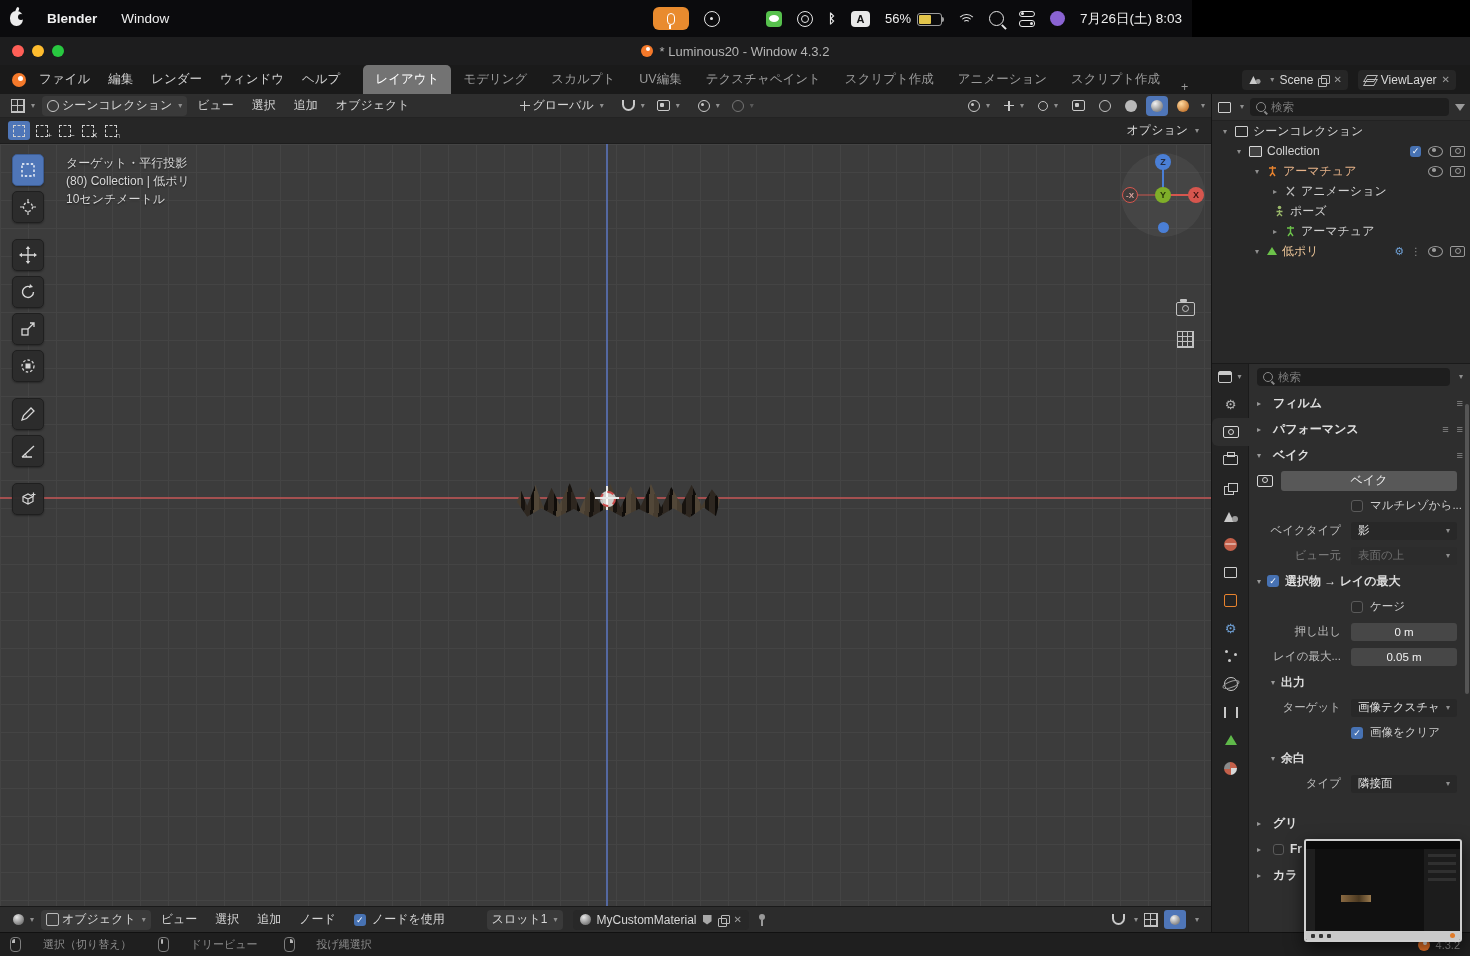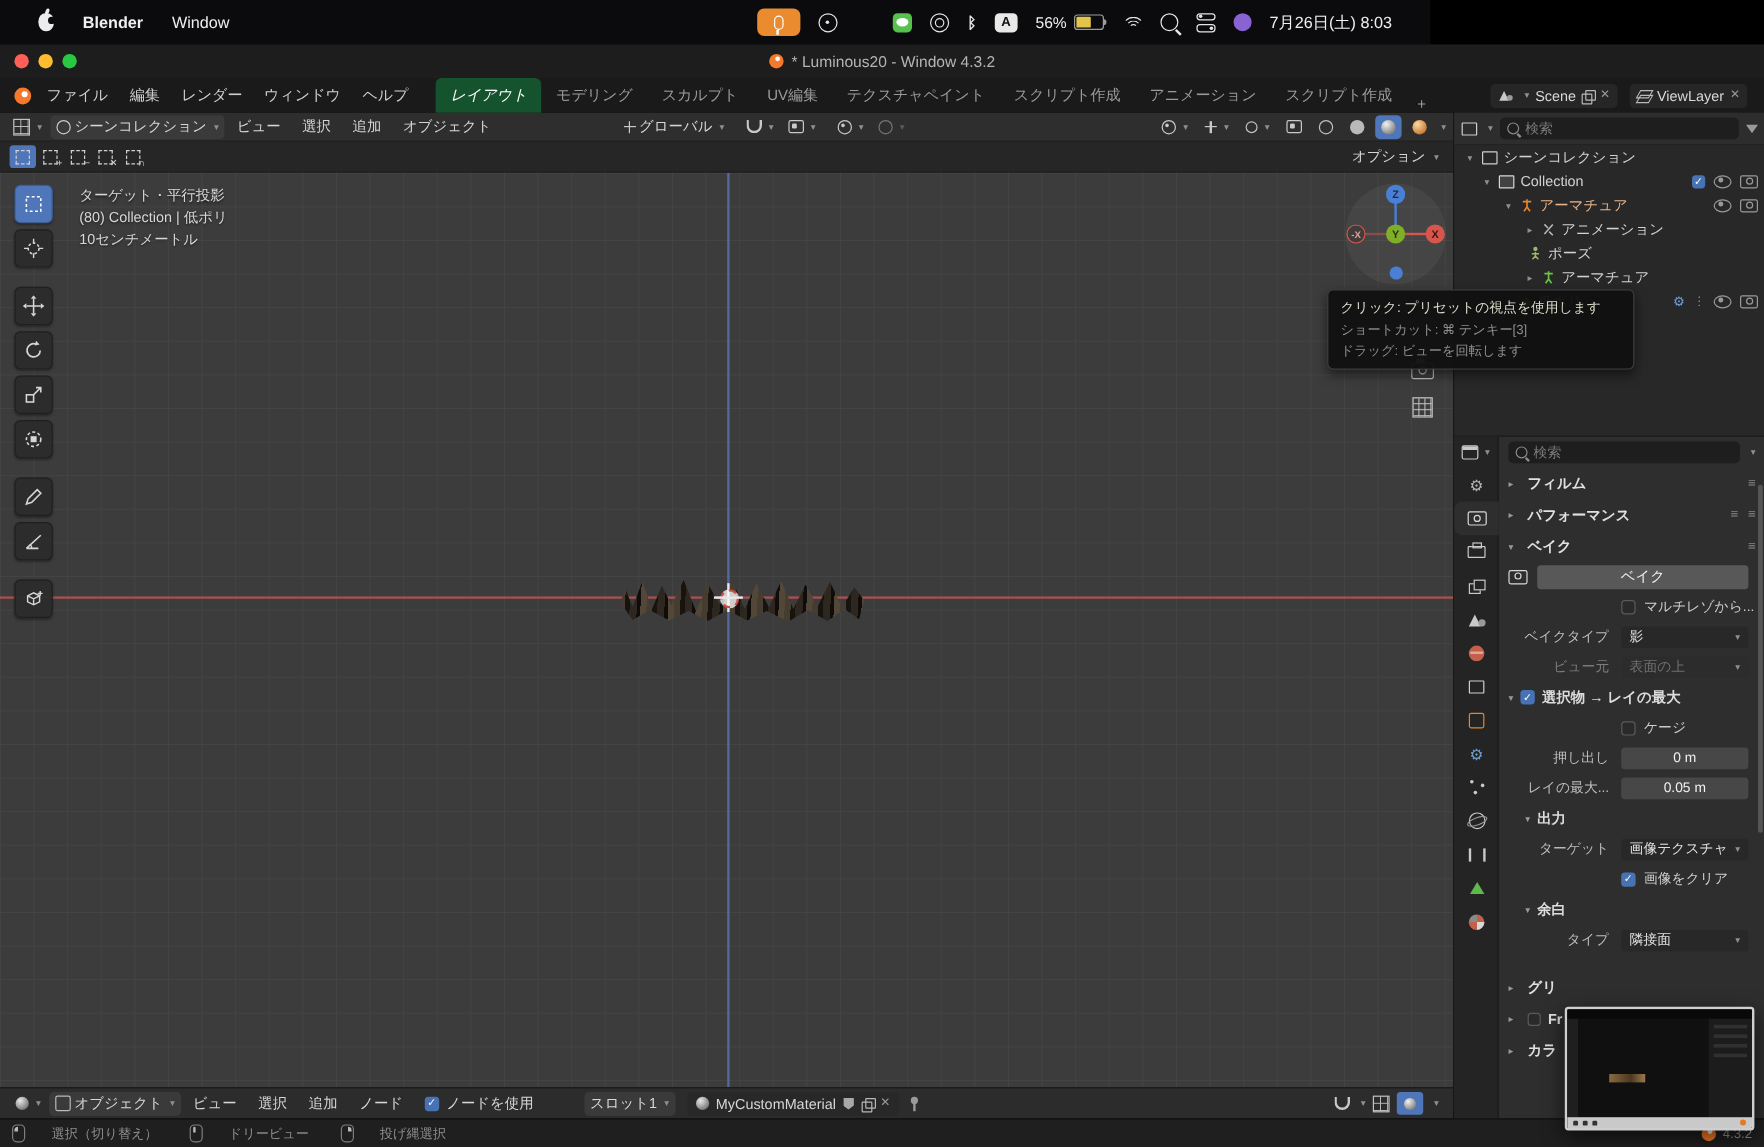--- a/index.html
+++ b/index.html
@@ -4,41 +4,41 @@
 <style>
   html,body{margin:0;padding:0;background:#000;}
   .screen{position:relative;width:1470px;height:956px;overflow:hidden;background:#000;
     font-family:"Liberation Sans","DejaVu Sans",sans-serif;color:#ddd;
     -webkit-font-smoothing:antialiased;}
   .f{display:flex;align-items:center;}
   .nowrap{white-space:nowrap;overflow:hidden;}
 
   
   .menubar{position:absolute;left:0;top:0;width:1192px;height:37px;background:#0b0b0d;
-    display:flex;align-items:center;padding:0 32px;box-sizing:border-box;gap:24px;
+    display:flex;align-items:center;padding:0 10px;box-sizing:border-box;gap:24px;
     font-size:13.5px;color:#efefef;}
   .apple{width:13px;height:15px;background:#ececec;border-radius:45% 45% 48% 48%;position:relative;}
   .apple::before{content:"";position:absolute;right:-1px;top:3px;width:6px;height:6px;border-radius:50%;background:#0b0b0d;}
   .apple::after{content:"";position:absolute;left:6px;top:-4px;width:3px;height:5px;border-radius:50% 50% 50% 0;background:#ececec;transform:rotate(20deg);}
   .mb-app{font-weight:bold;}
   .mb-right{margin-left:auto;display:flex;align-items:center;gap:15px;}
   .mic-pill{width:36px;height:23px;border-radius:6px;background:#e98b2e;display:flex;align-items:center;justify-content:center;}
   .mic-glyph{width:6px;height:10px;border:1.5px solid #fff;border-radius:4px;position:relative;}
   .mic-glyph::after{content:"";position:absolute;left:1px;bottom:-5px;width:2px;height:4px;background:#fff;}
   .mb-ico{width:16px;height:16px;position:relative;}
   .ico-ring{border:1.6px solid #e6e6e6;border-radius:50%;box-sizing:border-box;}
   .ico-ring::after{content:"";position:absolute;left:5px;top:5px;width:3px;height:3px;border-radius:50%;background:#e6e6e6;}
   .ico-petal{background:#e6e6e6;border-radius:50% 0 50% 50%;transform:rotate(45deg);width:13px;height:13px;margin:1px;}
   .ico-line{background:#57c14d;border-radius:4px;}
   .ico-line::after{content:"";position:absolute;left:3px;top:4px;width:10px;height:7px;border-radius:50%;background:#fff;}
   .ico-drop{border:1.6px solid #e6e6e6;border-radius:50%;box-sizing:border-box;}
   .ico-drop::before{content:"";position:absolute;left:3px;top:3px;right:3px;bottom:3px;border:1.4px solid #e6e6e6;border-radius:50%;box-sizing:border-box;}
   .ico-bt{font-size:13px;color:#e6e6e6;line-height:16px;text-align:center;font-weight:bold;}
   .kbd-a{width:19px;height:16px;border-radius:4px;background:#e9e9e9;color:#111;font-size:11px;font-weight:bold;display:flex;align-items:center;justify-content:center;}
-  .batt{display:flex;align-items:center;gap:6px;font-size:13px;}
+  .batt{display:flex;align-items:flex-end;gap:6px;font-size:13px;}
   .batt-body{width:23px;height:11px;border:1px solid #9c9c9c;border-radius:3px;position:relative;}
   .batt-body::before{content:"";position:absolute;left:1px;top:1px;bottom:1px;width:12px;background:#e2c54b;border-radius:1px;}
   .batt-body::after{content:"";position:absolute;right:-3px;top:3px;width:2px;height:5px;background:#9c9c9c;border-radius:0 2px 2px 0;}
   .ico-wifi{width:17px;height:13px;overflow:hidden;position:relative;}
   .ico-wifi i{position:absolute;border:1.6px solid #e6e6e6;border-radius:50%;border-bottom-color:transparent;border-left-color:transparent;border-right-color:transparent;}
   .ico-search{width:13px;height:13px;border:1.8px solid #e6e6e6;border-radius:50%;position:relative;}
   .ico-search::after{content:"";position:absolute;right:-4px;bottom:-3px;width:6px;height:1.8px;background:#e6e6e6;transform:rotate(45deg);}
   .ico-cc{width:16px;height:16px;display:flex;flex-direction:column;gap:3px;justify-content:center;}
   .ico-cc i{height:5px;border-radius:3px;border:1.3px solid #e6e6e6;position:relative;}
   .ico-cc i::after{content:"";position:absolute;top:0.5px;width:3px;height:3px;border-radius:50%;background:#e6e6e6;}
@@ -56,21 +56,21 @@
   .blogo::after{content:"";position:absolute;border-radius:50%;background:#fff;}
   .blogo.s14{width:14px;height:14px;} .blogo.s14::after{left:6px;top:3px;width:5px;height:5px;}
   .blogo.s12{width:12px;height:12px;} .blogo.s12::after{left:5px;top:2px;width:4px;height:4px;}
 
   
   .topbar{position:absolute;left:0;top:65px;width:1470px;height:29px;background:#1a1a1a;display:flex;align-items:center;
     padding:0 8px;box-sizing:border-box;font-size:12.5px;color:#cfcfcf;}
   .tb-menu{padding:0 9px;line-height:29px;}
   .ws-tabs{display:flex;align-items:flex-end;height:29px;margin-left:14px;}
   .ws-tab{padding:0 12px;line-height:29px;color:#9b9b9b;font-size:12.5px;white-space:nowrap;}
-  .ws-tab.active{background:#14532d;color:#ffffff;border-radius:5px 5px 0 0;font-style:italic;}
+  .ws-tab.active{background:#737373;color:#ffffff;border-radius:5px 5px 0 0;}
   .ws-plus{padding:0 9px;color:#9b9b9b;}
   .tb-right{margin-left:auto;display:flex;align-items:center;gap:10px;padding-right:6px;}
   .id-chip{display:flex;align-items:center;gap:5px;background:#262626;border-radius:4px;height:20px;padding:0 6px;font-size:12px;color:#d8d8d8;}
   .mini-ico{width:11px;height:11px;border:1.3px solid #b9b9b9;border-radius:2px;position:relative;}
   .mini-layers{width:12px;height:10px;position:relative;}
   .mini-layers::before,.mini-layers::after{content:"";position:absolute;left:1px;width:9px;height:5px;border:1px solid #b9b9b9;transform:skewX(-30deg);}
   .mini-layers::before{top:0;} .mini-layers::after{top:4px;}
   .mini-copy{width:10px;height:10px;position:relative;}
   .mini-copy::before,.mini-copy::after{content:"";position:absolute;width:7px;height:7px;border:1px solid #b9b9b9;border-radius:1px;}
   .mini-copy::before{left:0;top:3px;background:#262626;} .mini-copy::after{left:3px;top:0;}
@@ -841,25 +841,20 @@
     <span class="sb-item">
       <span class="mouse r"></span>
       <span>投げ縄選択</span>
     </span>
     <span class="sb-right">
       <span class="blogo s12"></span>
       <span>4.3.2</span>
     </span>
   </div>
 
-  <div class="tooltip">
-    <div class="l1">クリック: プリセットの視点を使用します</div>
-    <div class="l2">ショートカット: ⌘ テンキー[3]</div>
-    <div class="l3">ドラッグ: ビューを回転します</div>
-  </div>
 
   <div class="pip">
     <div class="top"></div>
     <div class="lpanel"></div>
     <div class="rpanel">
         <i></i>
         <i></i>
         <i></i>
         <i></i>
       </div>

